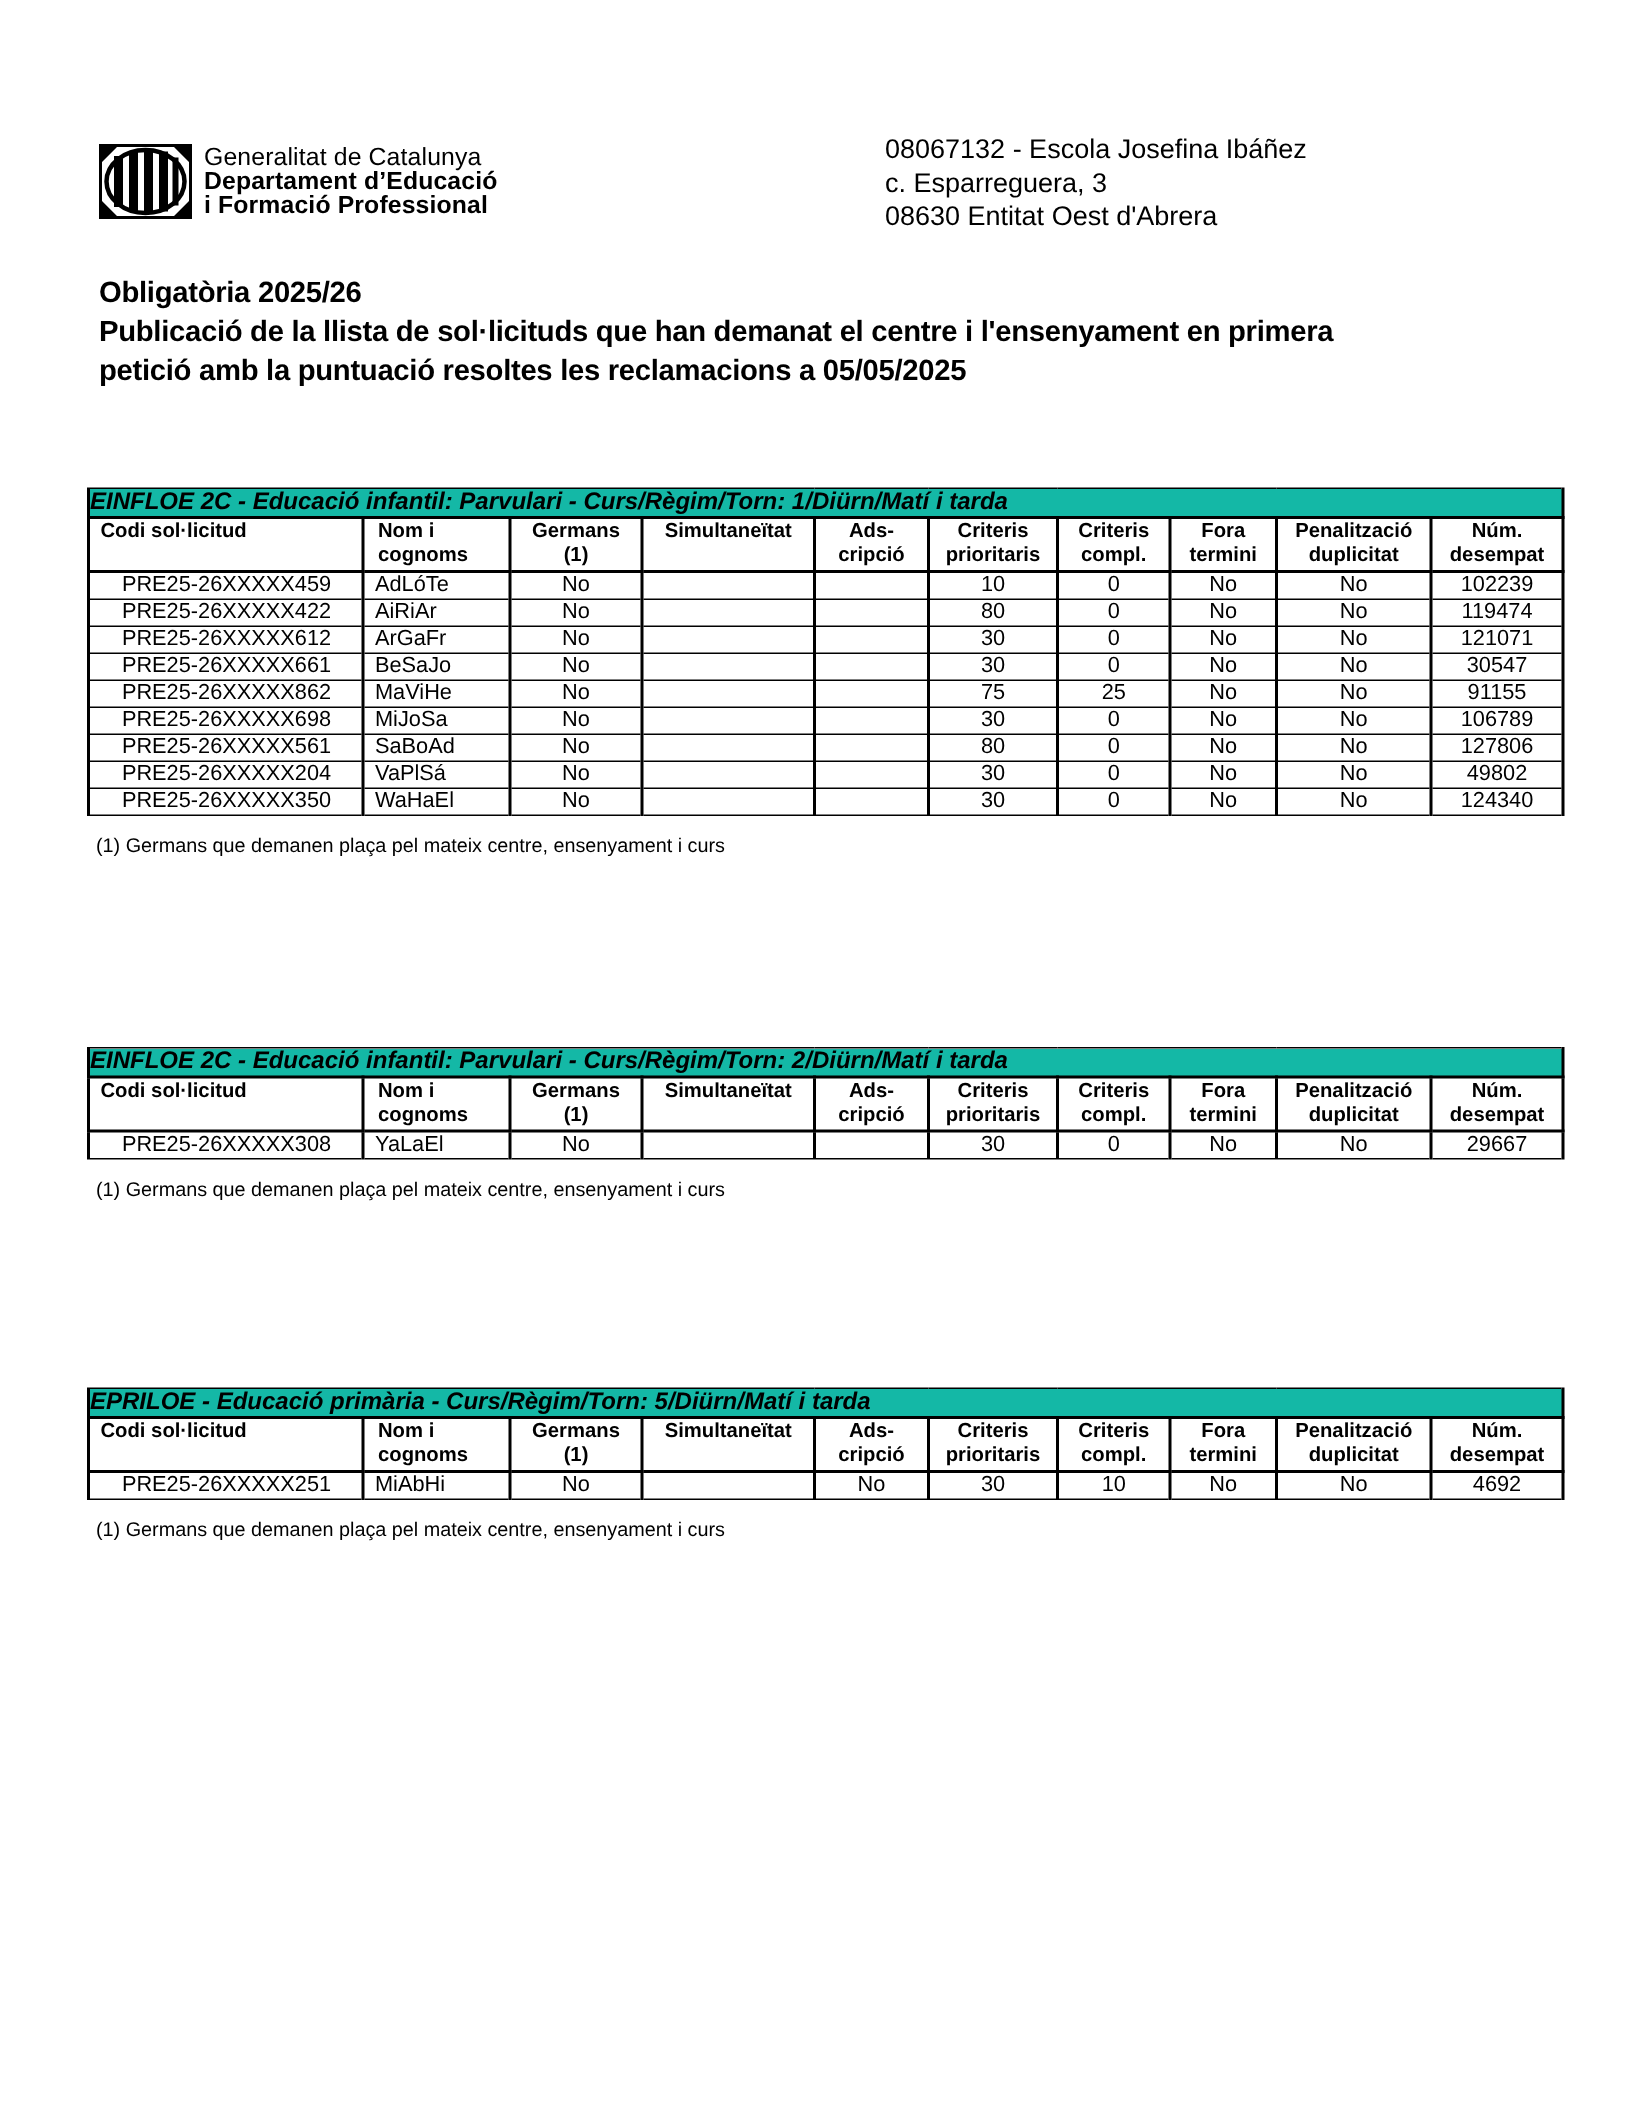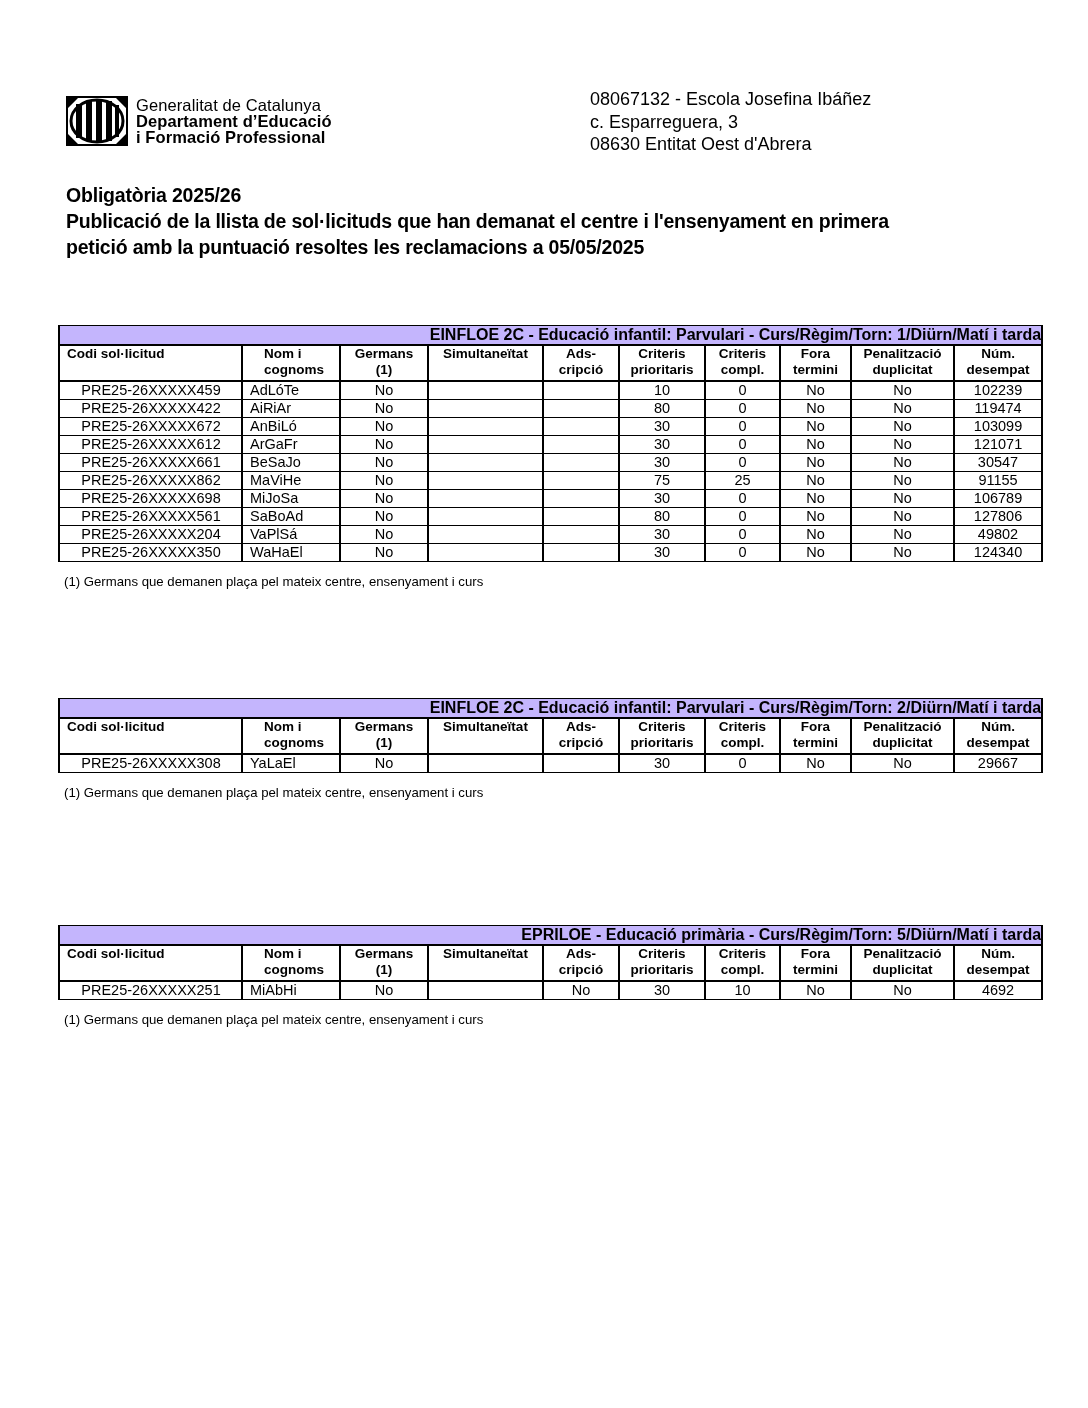--- a/index.html
+++ b/index.html
@@ -8,24 +8,24 @@
   .logo { position: absolute; left: 66px; top: 96px; width: 345px; height: 50px; display: flex; align-items: center; }
   .logo-shield { width: 62px; height: 50px; margin-right: 8px; }
   .logo-text { line-height: 16px; font-size: 16.5px; letter-spacing: 0.1px; }
   .logo-text .l1 { font-weight: normal; }
   .logo-text .l2, .logo-text .l3 { font-weight: bold; }
   .school { position: absolute; left: 590px; top: 88px; font-size: 18px; line-height: 22.5px; }
   .doc-title { position: absolute; left: 66px; top: 182px; width: 990px; font-size: 19.5px; font-weight: bold; line-height: 26px; letter-spacing: -0.2px; }
   .section { position: absolute; left: 58px; width: 985px; }
   table.grid { border-collapse: collapse; width: 983px; table-layout: fixed; font-size: 14.5px; }
   table.grid td, table.grid th { border: 2px solid #000; padding: 0 5px; overflow: hidden; white-space: nowrap; }
-  table.grid th.band { background: #c4b5fd; font-weight: bold; font-size: 16px; height: 18px; text-align: right; border-top: 1px solid #000; padding: 0; line-height: 18px; }
+  table.grid th.band { background: #14b8a6; font-weight: bold; font-size: 16px; height: 18px; text-align: left; border-top: 1px solid #000; padding: 0; line-height: 18px; font-style: italic; }
   table.grid tr.hdr th { font-weight: bold; font-size: 13.5px; line-height: 16px; vertical-align: top; text-align: center; padding: 0 2px; height: 34px; }
   table.grid tr.hdr th.left { text-align: left; padding-left: 7px; }
-  table.grid tr.hdr th.nl { text-align: left; padding-left: 21px; }
+  table.grid tr.hdr th.nl { text-align: left; padding-left: 9px; }
   table.grid td { height: 17px; line-height: 17px; text-align: center; border-top: 1px solid #000; border-bottom: 1px solid #000; }
   table.grid td.code { text-align: center; padding-left: 6px; }
   table.grid td.name { text-align: left; padding-left: 7px; }
   .footnote { font-size: 13.2px; margin-top: 12px; padding-left: 6px; }
 </style>
 </head>
 <body>
 
 <div class="logo">
   <svg class="logo-shield" viewBox="0 0 62 50">
@@ -107,32 +107,20 @@
           <td>No</td>
           <td></td>
           <td></td>
           <td>80</td>
           <td>0</td>
           <td>No</td>
           <td>No</td>
           <td>119474</td>
         </tr>
         <tr>
-          <td class="code">PRE25-26XXXXX672</td>
-          <td class="name">AnBiLó</td>
-          <td>No</td>
-          <td></td>
-          <td></td>
-          <td>30</td>
-          <td>0</td>
-          <td>No</td>
-          <td>No</td>
-          <td>103099</td>
-        </tr>
-        <tr>
           <td class="code">PRE25-26XXXXX612</td>
           <td class="name">ArGaFr</td>
           <td>No</td>
           <td></td>
           <td></td>
           <td>30</td>
           <td>0</td>
           <td>No</td>
           <td>No</td>
           <td>121071</td>

